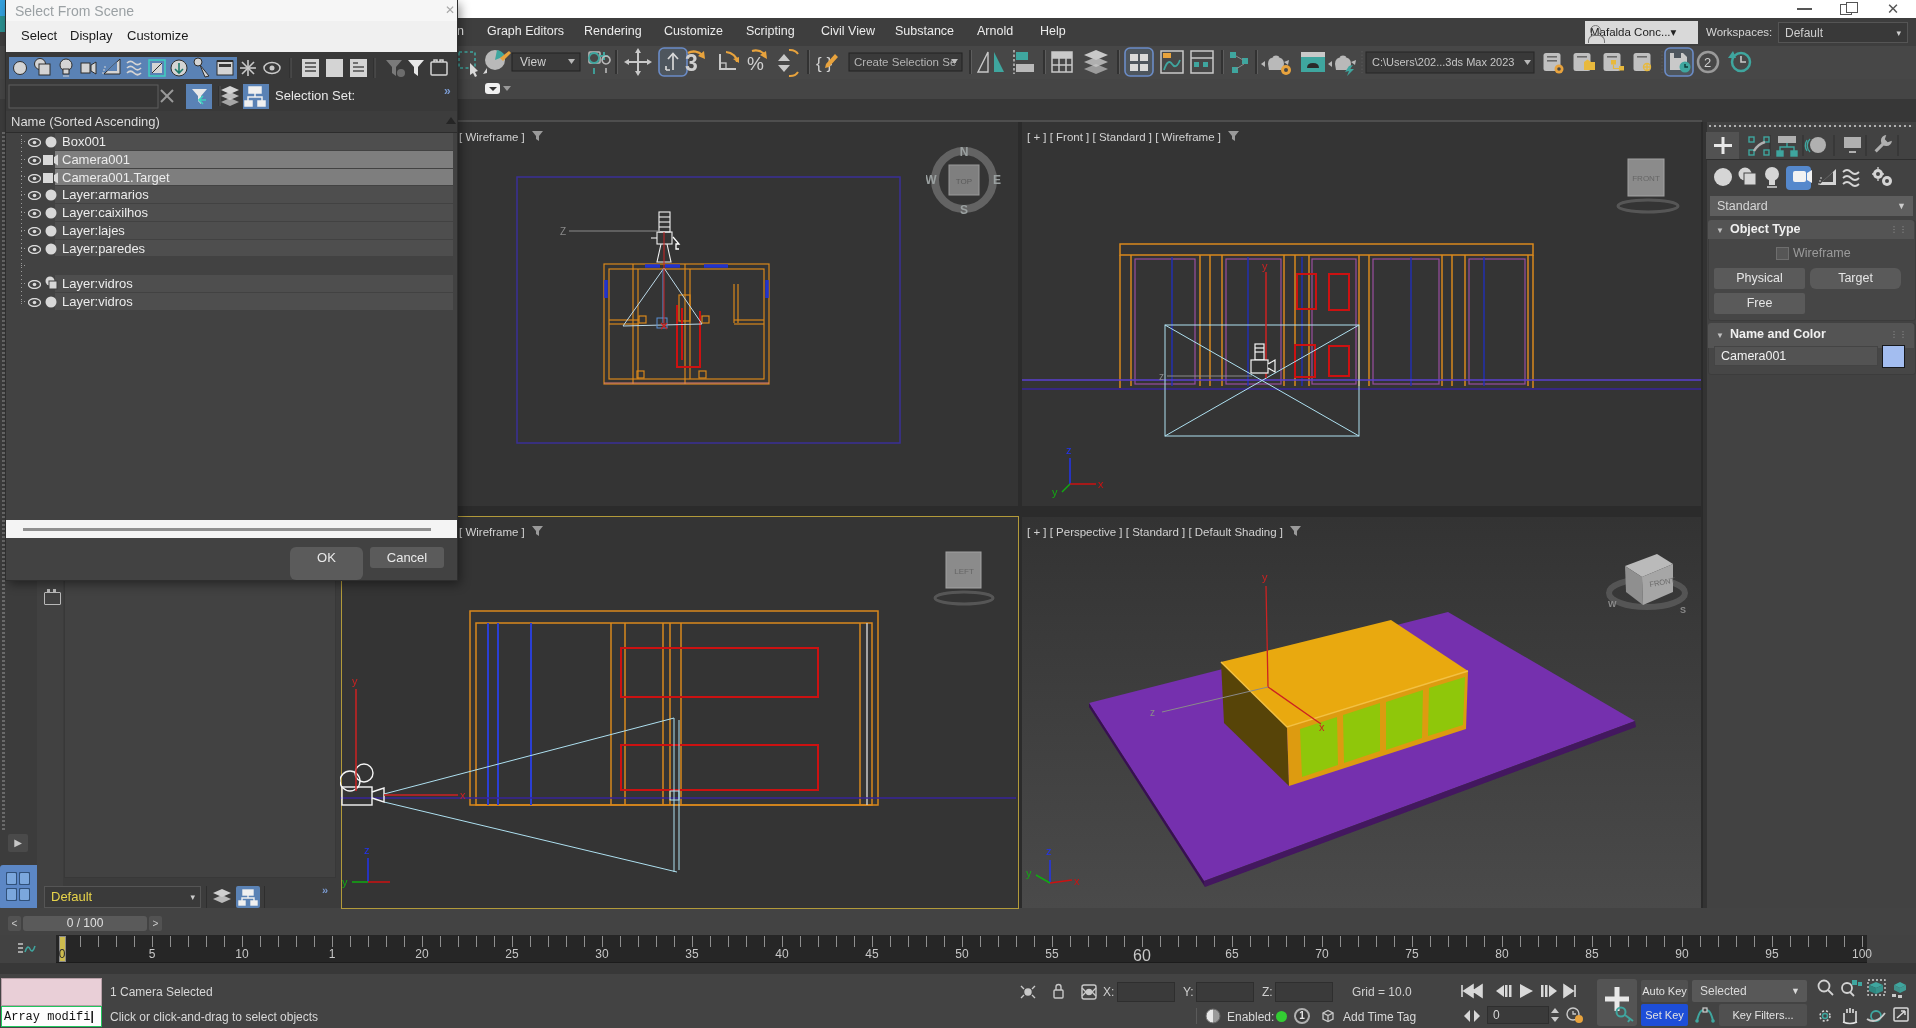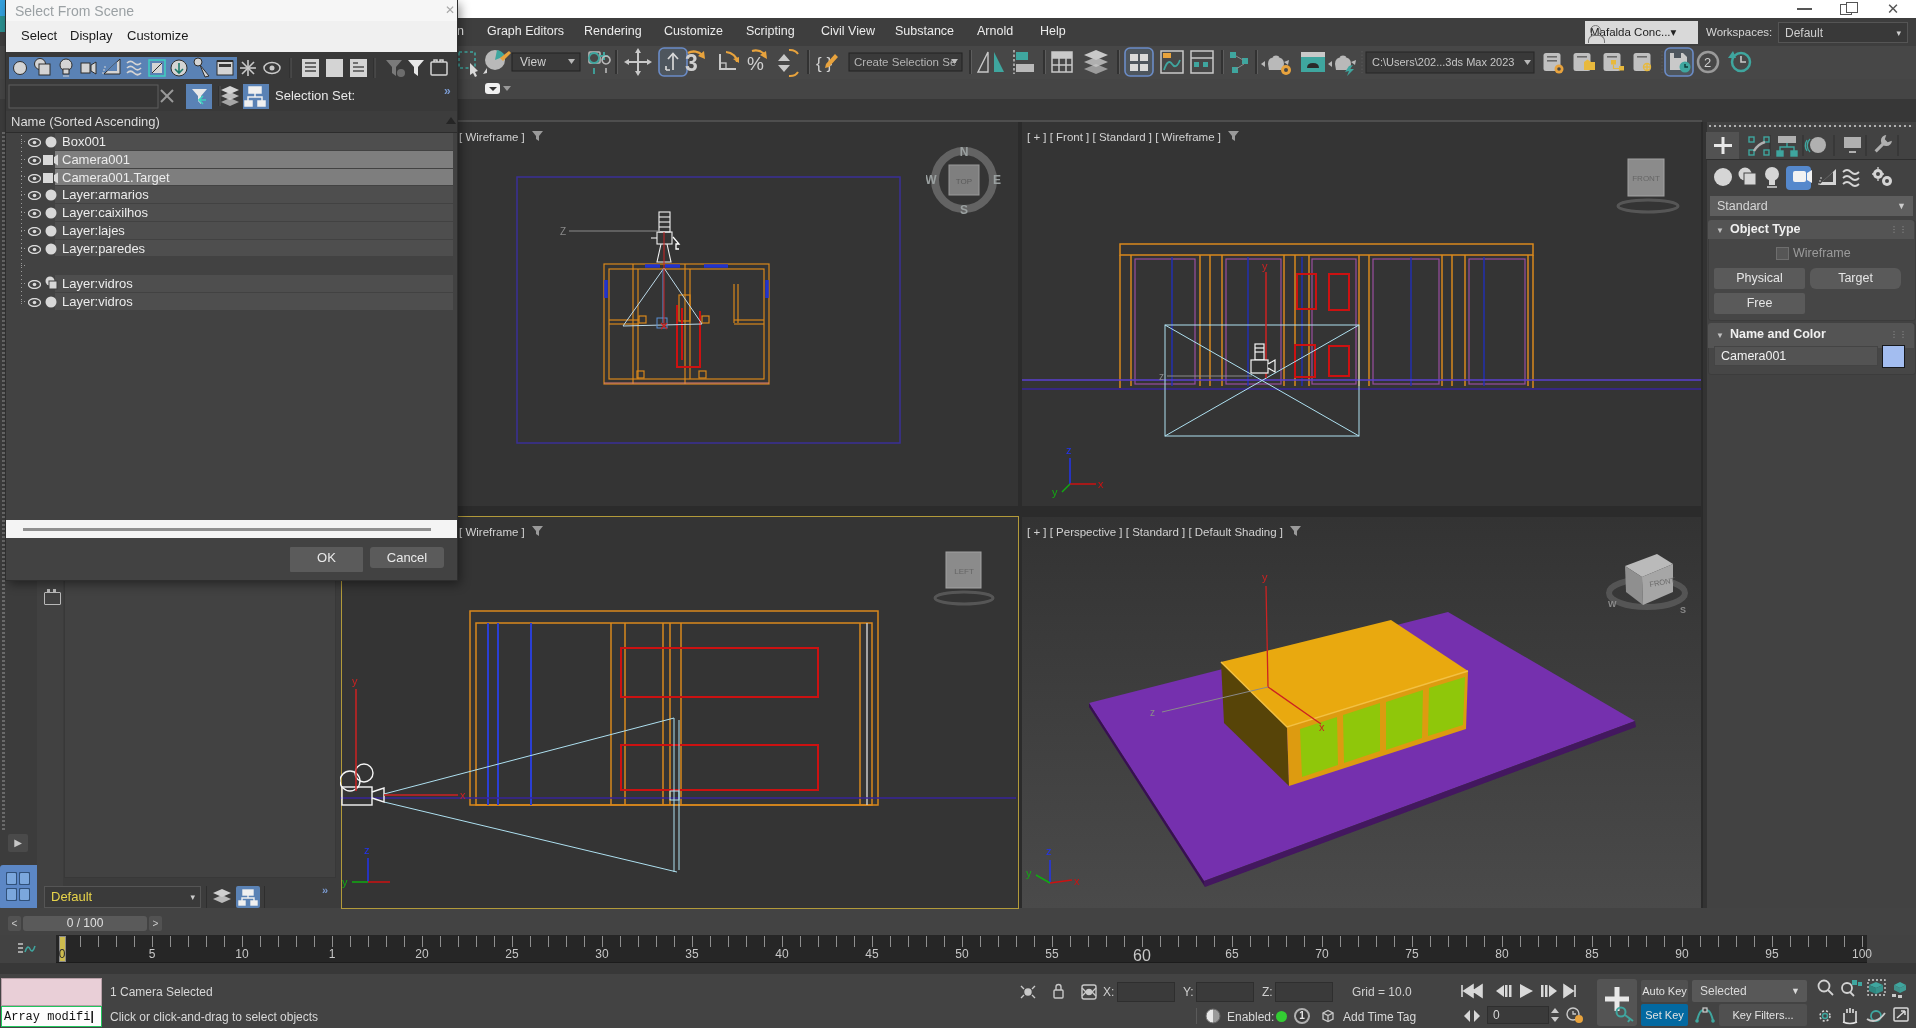--- a/index.html
+++ b/index.html
@@ -826,21 +826,21 @@
         <line x1="20" y1="8" x2="20" y2="32"></line>
         <line x1="8" y1="20" x2="32" y2="20"></line>
       </g>
       <g stroke="#3fa69f" stroke-width="2" fill="none">
         <circle cx="24" cy="33" r="4.5"></circle>
         <path d="M28 36 L36 42 M33 40 L31 43"></path>
       </g>
     </svg>
   </div>
 <div class="abs" style="left:1641px;top:980px;width:47px;height:22px;background:#505050;border-radius:2px;color:#e2e2e2;font-size:11px;text-align:center;line-height:22px">Auto Key</div>
-<div class="abs" style="left:1641px;top:1004px;width:47px;height:22px;background:#0369a1;border-radius:2px;color:#e2e2e2;font-size:11px;text-align:center;line-height:22px">Set Key</div>
+<div class="abs" style="left:1641px;top:1004px;width:47px;height:22px;background:#1d4ed8;border-radius:2px;color:#e2e2e2;font-size:11px;text-align:center;line-height:22px">Set Key</div>
 <div class="abs" style="left:1692px;top:980px;width:115px;height:22px;background:#585858;border-radius:2px;color:#dadada;font-size:12px;line-height:22px;padding-left:8px;box-sizing:border-box">Selected<span style="float:right;margin-right:7px;font-size:9px">▼</span></div>
 <div class="abs" style="left:1694px;top:1006px;width:22px;height:18px">
 <svg width="22" height="18">
       <g stroke="#3fa69f" fill="none" stroke-width="2">
         <path d="M3 15 Q5 5 9 4"></path>
         <path d="M19 15 Q17 5 13 4"></path>
       </g>
       <rect x="9" y="2" width="4" height="4" fill="none" stroke="#d0d0d0" stroke-width="1.2"></rect>
       <circle cx="3" cy="15" r="1.8" fill="#3fa69f"></circle>
       <circle cx="19" cy="15" r="1.8" fill="#3fa69f"></circle>
@@ -1140,18 +1140,18 @@
 <div class="abs" style="left:15px;top:194px;width:6px;height:1px;background:repeating-linear-gradient(90deg,#9a9a9a 0 1px,transparent 1px 3px)"></div>
 <div class="abs" style="left:15px;top:212px;width:6px;height:1px;background:repeating-linear-gradient(90deg,#9a9a9a 0 1px,transparent 1px 3px)"></div>
 <div class="abs" style="left:15px;top:230px;width:6px;height:1px;background:repeating-linear-gradient(90deg,#9a9a9a 0 1px,transparent 1px 3px)"></div>
 <div class="abs" style="left:15px;top:248px;width:6px;height:1px;background:repeating-linear-gradient(90deg,#9a9a9a 0 1px,transparent 1px 3px)"></div>
 <div class="abs" style="left:15px;top:265px;width:6px;height:1px;background:repeating-linear-gradient(90deg,#9a9a9a 0 1px,transparent 1px 3px)"></div>
 <div class="abs" style="left:15px;top:283px;width:6px;height:1px;background:repeating-linear-gradient(90deg,#9a9a9a 0 1px,transparent 1px 3px)"></div>
 <div class="abs" style="left:15px;top:301px;width:6px;height:1px;background:repeating-linear-gradient(90deg,#9a9a9a 0 1px,transparent 1px 3px)"></div>
   <div class="abs" style="left:0;top:310.5px;width:451px;height:209px;background:#424242"></div>
   <div class="abs" style="left:0;top:520px;width:451px;height:18px;background:#f4f4f4"></div>
   <div class="abs" style="left:17px;top:528px;width:408px;height:2.5px;background:#8f8f8f"></div>
-  <div class="abs" style="left:284px;top:547px;width:73px;height:25px;background:#5b5b5b;border-radius:1px;color:#eaeaea;font-size:13px;text-align:center;line-height:21px">OK</div>
+  <div class="abs" style="left:284px;top:547px;width:73px;height:33px;background:#5b5b5b;border-radius:6px;color:#eaeaea;font-size:13px;text-align:center;line-height:21px">OK</div>
   <div class="abs" style="left:364px;top:547px;width:74px;height:21px;background:#5b5b5b;border-radius:3px;color:#eaeaea;font-size:13px;text-align:center;line-height:21px">Cancel</div>
 </div>
 
 <div class="abs" style="left:0;top:0;width:6px;height:16px;background:#35a0dc;z-index:55"></div>
 <div class="abs" style="left:0;top:16px;width:6px;height:16px;background:#2a8f8f;z-index:55"></div>
 
 </body></html>

